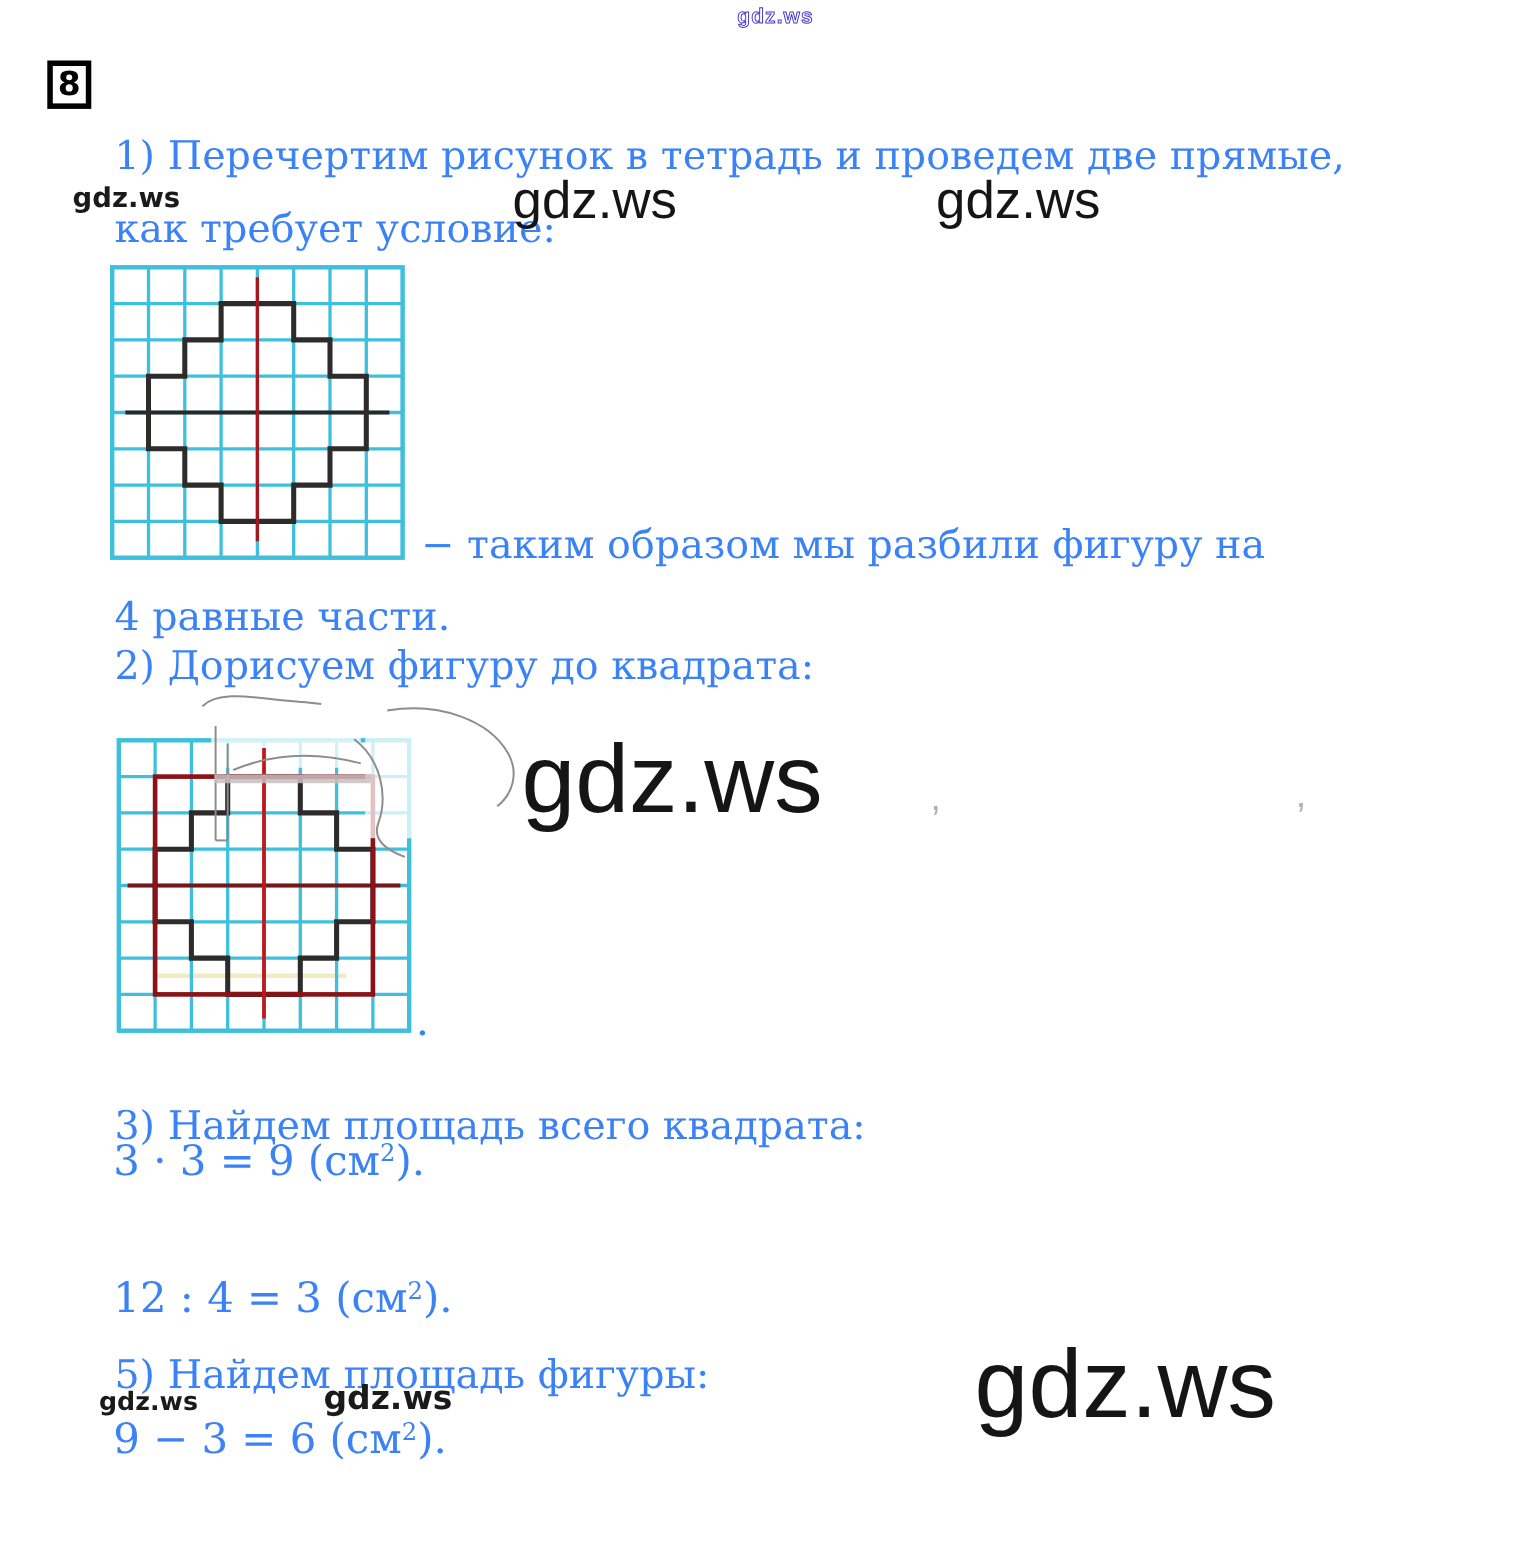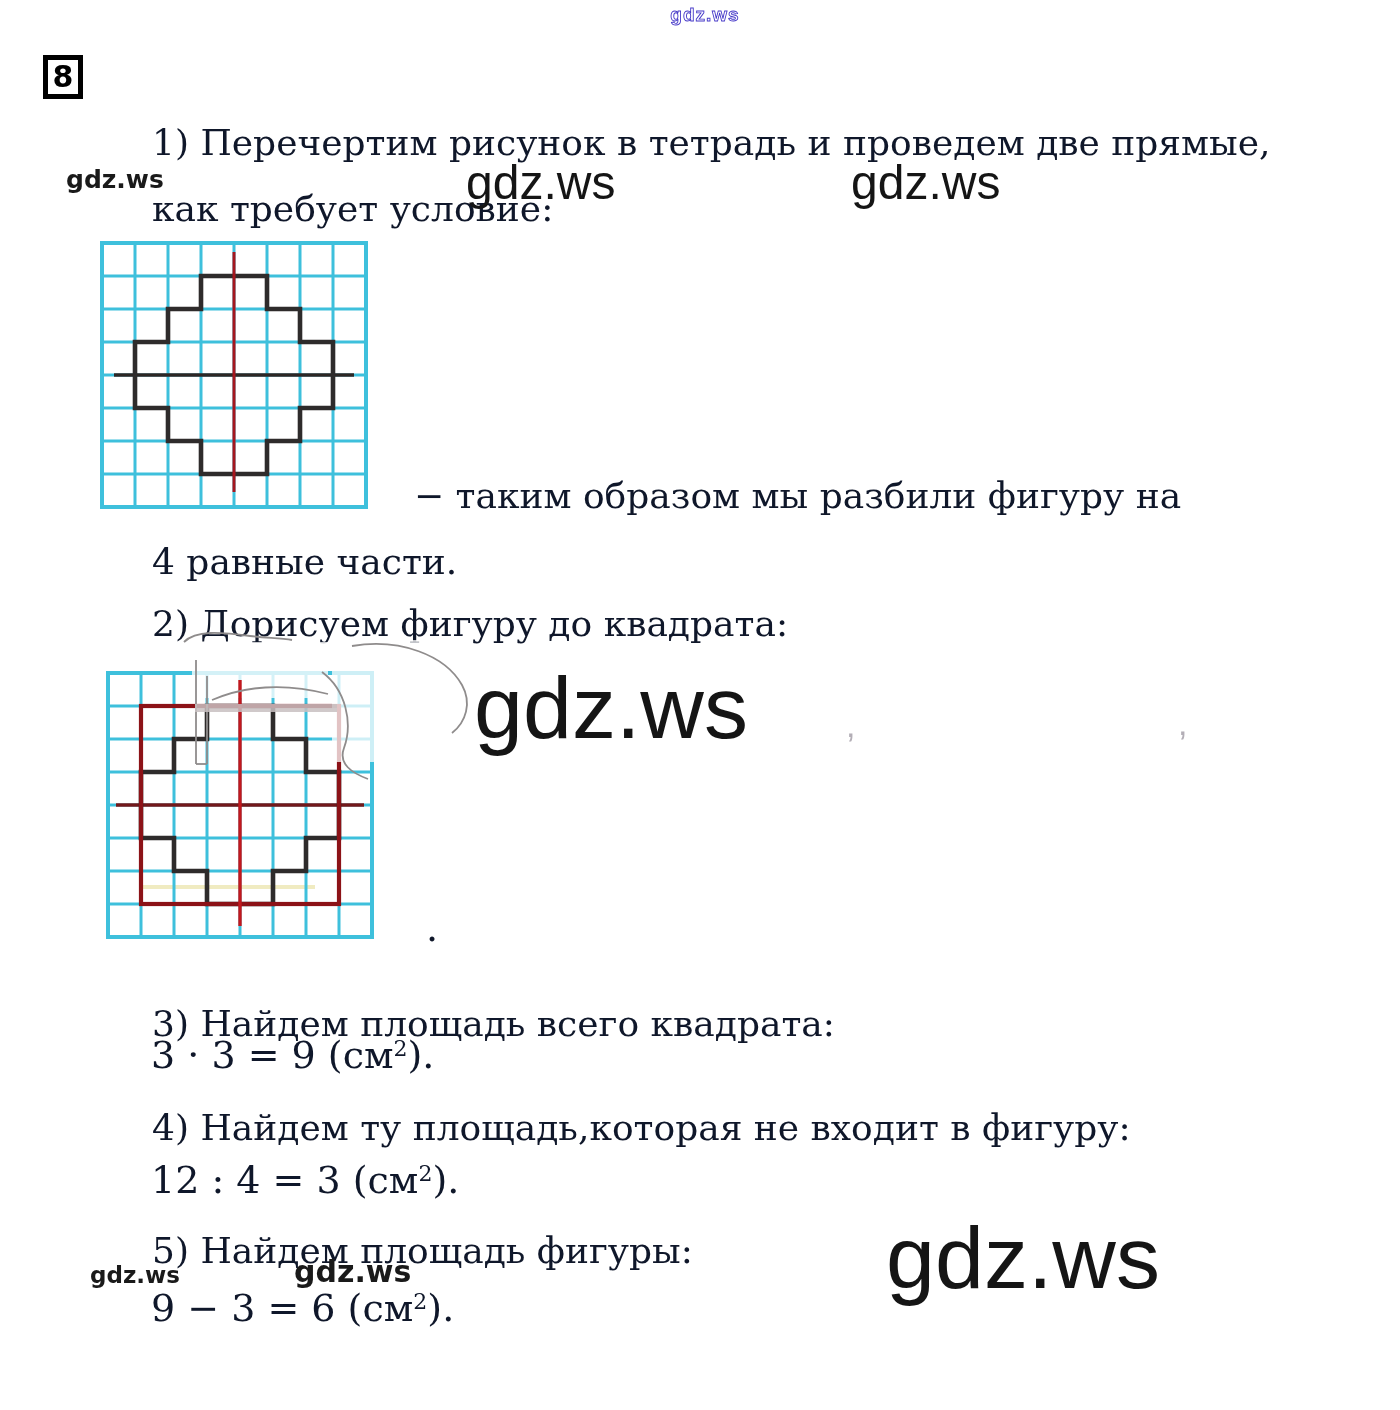--- a/index.html
+++ b/index.html
@@ -1,18 +1,18 @@
 <!DOCTYPE html>
 <html style="--grid-cyan: #3ec0dc; --outline-dark: #2e2b2b; --red-line: #a5161e; --red-bright: #c2181d; --dark-red-square: #8c1217; --dark-line: #2d2624; --dark-red-horizontal: #73181a; --wm-blue: #4538c8; --sketch-gray: #8f8c8c;"><head>
 <meta charset="utf-8">
 <style>
   html,body{margin:0;padding:0;background:#ffffff;}
   .page{position:relative;width:1340px;height:1410px;background:#ffffff;overflow:hidden;
         font-family:"DejaVu Serif","Liberation Serif",serif;color:#0e0e0e;}
-  .t{position:absolute;white-space:nowrap;font-size:36px;line-height:1.2;color:#0f172a;margin-left:48px;}
+  .t{position:absolute;white-space:nowrap;font-size:36px;line-height:1.2;color:#3b82f6;}
   .eq{font-size:38px;text-align:center;}
   .eq sup{font-size:0.58em;vertical-align:0.55em;}
   .badge{position:absolute;left:43px;top:55px;width:30px;height:34px;border:5px solid #000;
          text-align:center;font-family:"DejaVu Sans","Liberation Sans",sans-serif;
          font-weight:bold;font-size:30px;line-height:34px;color:#000;}
   .wm{position:absolute;white-space:nowrap;font-family:"Liberation Sans","DejaVu Sans",sans-serif;color:#151515;}
   .wm-small{font-size:25px;font-weight:bold;font-family:"DejaVu Sans",sans-serif;color:#1a1a1a;}
   .wm-big{font-size:48px;font-weight:500;}
   .wm-huge{font-size:88px;font-weight:500;line-height:1;}
   .mark{position:absolute;font-size:34px;color:#b3aeb6;font-family:"Liberation Sans",sans-serif;}
@@ -69,24 +69,24 @@
         <line x1="2" y1="201" x2="266" y2="201"></line>
         <line x1="2" y1="234" x2="266" y2="234"></line>
         <line x1="2" y1="267" x2="266" y2="267"></line>
       </g>
     <rect class="gridborder" x="2" y="3" width="264" height="264"></rect>
     <line class="darkline" x1="14" y1="135" x2="254" y2="135"></line>
     <path class="outline" d="M101,36 L167,36 L167,69 L200,69 L200,102 L233,102 L233,168 L200,168 L200,201 L167,201 L167,234 L101,234 L101,201 L68,201 L68,168 L35,168 L35,102 L68,102 L68,69 L101,69 Z"></path>
     <line class="redline" x1="134" y1="12" x2="134" y2="252"></line>
   </svg>
 
-  <div class="t" style="left:366px;top:474px">− таким образом мы разбили фигуру на</div>
+  <div class="t" style="left:383px;top:474px">− таким образом мы разбили фигуру на</div>
   <div class="t" style="left:104px;top:540px">4 равные части.</div>
 
-  <div class="t" style="left:104px;top:602px">2) Дорисуем фигуру до квадрата:</div>
+  <div class="t" style="left:104px;top:584px">2) Дорисуем фигуру до квадрата:</div>
 
   <svg class="fig" style="left:100px;top:628px" width="420" height="330">
     <line class="yellowline" x1="41" y1="259" x2="215" y2="259"></line>
     <g class="gridlines">
         <line x1="8" y1="45" x2="8" y2="309"></line>
         <line x1="41" y1="45" x2="41" y2="309"></line>
         <line x1="74" y1="45" x2="74" y2="309"></line>
         <line x1="107" y1="45" x2="107" y2="309"></line>
         <line x1="140" y1="45" x2="140" y2="309"></line>
         <line x1="173" y1="45" x2="173" y2="309"></line>
@@ -128,21 +128,20 @@
   <div class="mark" style="left:846px;top:706px">,</div>
   <div class="mark" style="left:1178px;top:704px">,</div>
 
   <div class="t" style="left:378px;top:906px;font-size:38px">.</div>
 
   <div class="t" style="left:104px;top:1002px">3) Найдем площадь всего квадрата:</div>
   <div class="t eq" style="left:103px;top:1033px">
     <span>3 · 3 = 9 (см</span><sup>2</sup><span>).</span>
   </div>
 
-  <div class="t" style="left:104px;top:1106px">4) Найдем ту площадь,которая не входит в фигуру:</div>
   <div class="t eq" style="left:103px;top:1158px">
     <span>12 : 4 = 3 (см</span><sup>2</sup><span>).</span>
   </div>
 
   <div class="t" style="left:104px;top:1229px">5) Найдем площадь фигуры:</div>
   <div class="wm wm-small" style="left:90px;top:1262px;font-size:23px">gdz.ws</div>
   <div class="wm wm-small" style="left:294px;top:1254px;font-size:30px">gdz.ws</div>
   <div class="t eq" style="left:103px;top:1286px">
     <span>9 − 3 = 6 (см</span><sup>2</sup><span>).</span>
   </div>

